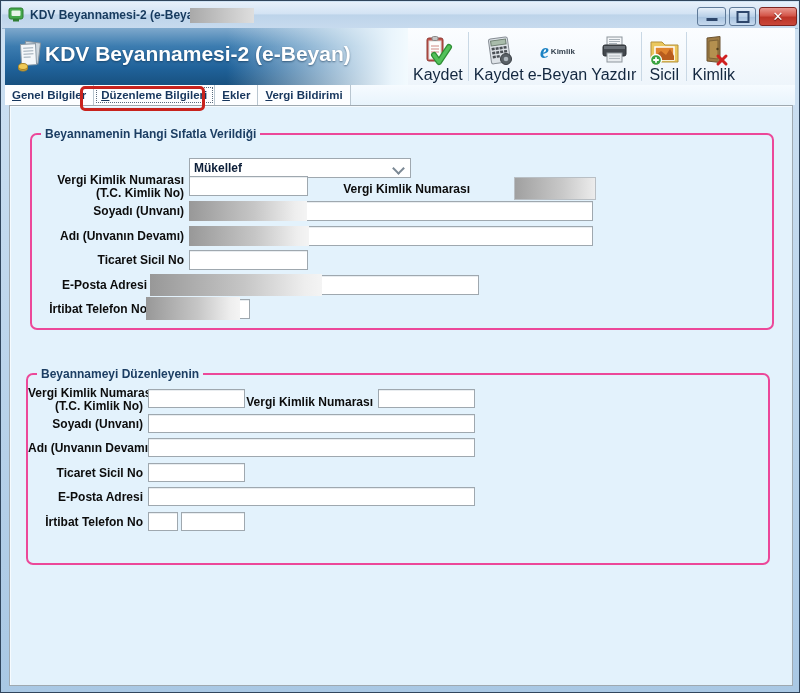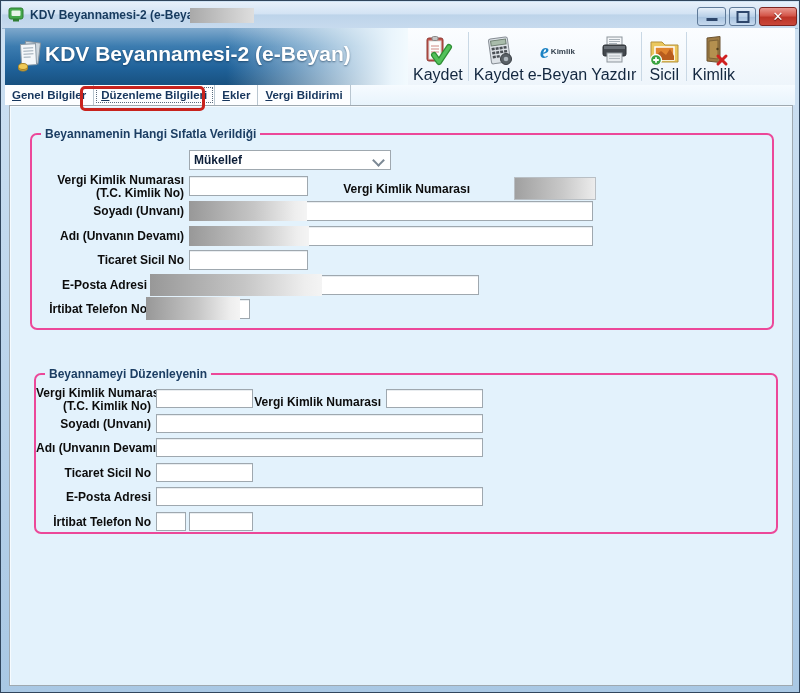--- a/index.html
+++ b/index.html
@@ -217,21 +217,21 @@
     <div class="tab"><span class="accel">E</span><span>kler</span></div>
     <div class="tab"><span class="accel">V</span><span>ergi Bildirimi</span></div>
   </div>
   <div class="annotation-box"></div>
 
   <div class="page">
 
     <div class="groupbox" style="left:20px;top:27px;width:744px;height:197px;">
       <span class="group-title">Beyannamenin Hangi Sıfatla Verildiği</span>
 
-      <div class="dropdown" style="left:157px;top:15px;width:202px;">
+      <div class="dropdown" style="left:157px;top:23px;width:222px;">
         <span>Mükellef</span>
         <span class="chev"></span>
       </div>
 
       <span class="lbl twoline" style="left:0;width:152px;top:39px;"><span>Vergi Kimlik Numarası</span><br><span>(T.C. Kimlik No)</span></span>
       <input class="inp" style="left: 157px; top: 41px; width: 119px;">
       <span class="lbl" style="left:280px;width:158px;top:44px;">Vergi Kimlik Numarası</span>
       <span class="redact field" style="left:482px;top:42px;width:80px;height:21px;"></span>
 
       <span class="lbl" style="left:0;width:152px;top:66px;">Soyadı (Unvanı)</span>
@@ -248,21 +248,21 @@
       <span class="lbl" style="left:0;width:115px;top:140px;">E-Posta Adresi</span>
       <input class="inp" style="left: 120px; top: 140px; width: 327px;">
       <span class="redact" style="left:118px;top:139px;width:172px;height:22px;"></span>
 
       <span class="lbl" style="left:0;width:115px;top:164px;">İrtibat Telefon No</span>
       <input class="inp" style="left: 120px; top: 164px; width: 30px;">
       <input class="inp" style="left: 153px; top: 164px; width: 65px;">
       <span class="redact" style="left:114px;top:162px;width:94px;height:23px;"></span>
     </div>
 
-    <div class="groupbox" style="left:24px;top:267px;width:744px;height:161px;">
+    <div class="groupbox" style="left:16px;top:267px;width:744px;height:192px;">
       <span class="group-title">Beyannameyi Düzenleyenin</span>
 
       <span class="lbl twoline" style="left:0;width:115px;top:12px;"><span>Vergi Kimlik Numarası</span><br><span>(T.C. Kimlik No)</span></span>
       <input class="inp h19" style="left: 120px; top: 14px; width: 97px;">
       <span class="lbl" style="left:200px;width:145px;top:17px;">Vergi Kimlik Numarası</span>
       <input class="inp h19" style="left: 350px; top: 14px; width: 97px;">
 
       <span class="lbl" style="left:0;width:115px;top:39px;">Soyadı (Unvanı)</span>
       <input class="inp h19" style="left: 120px; top: 39px; width: 327px;">
 

